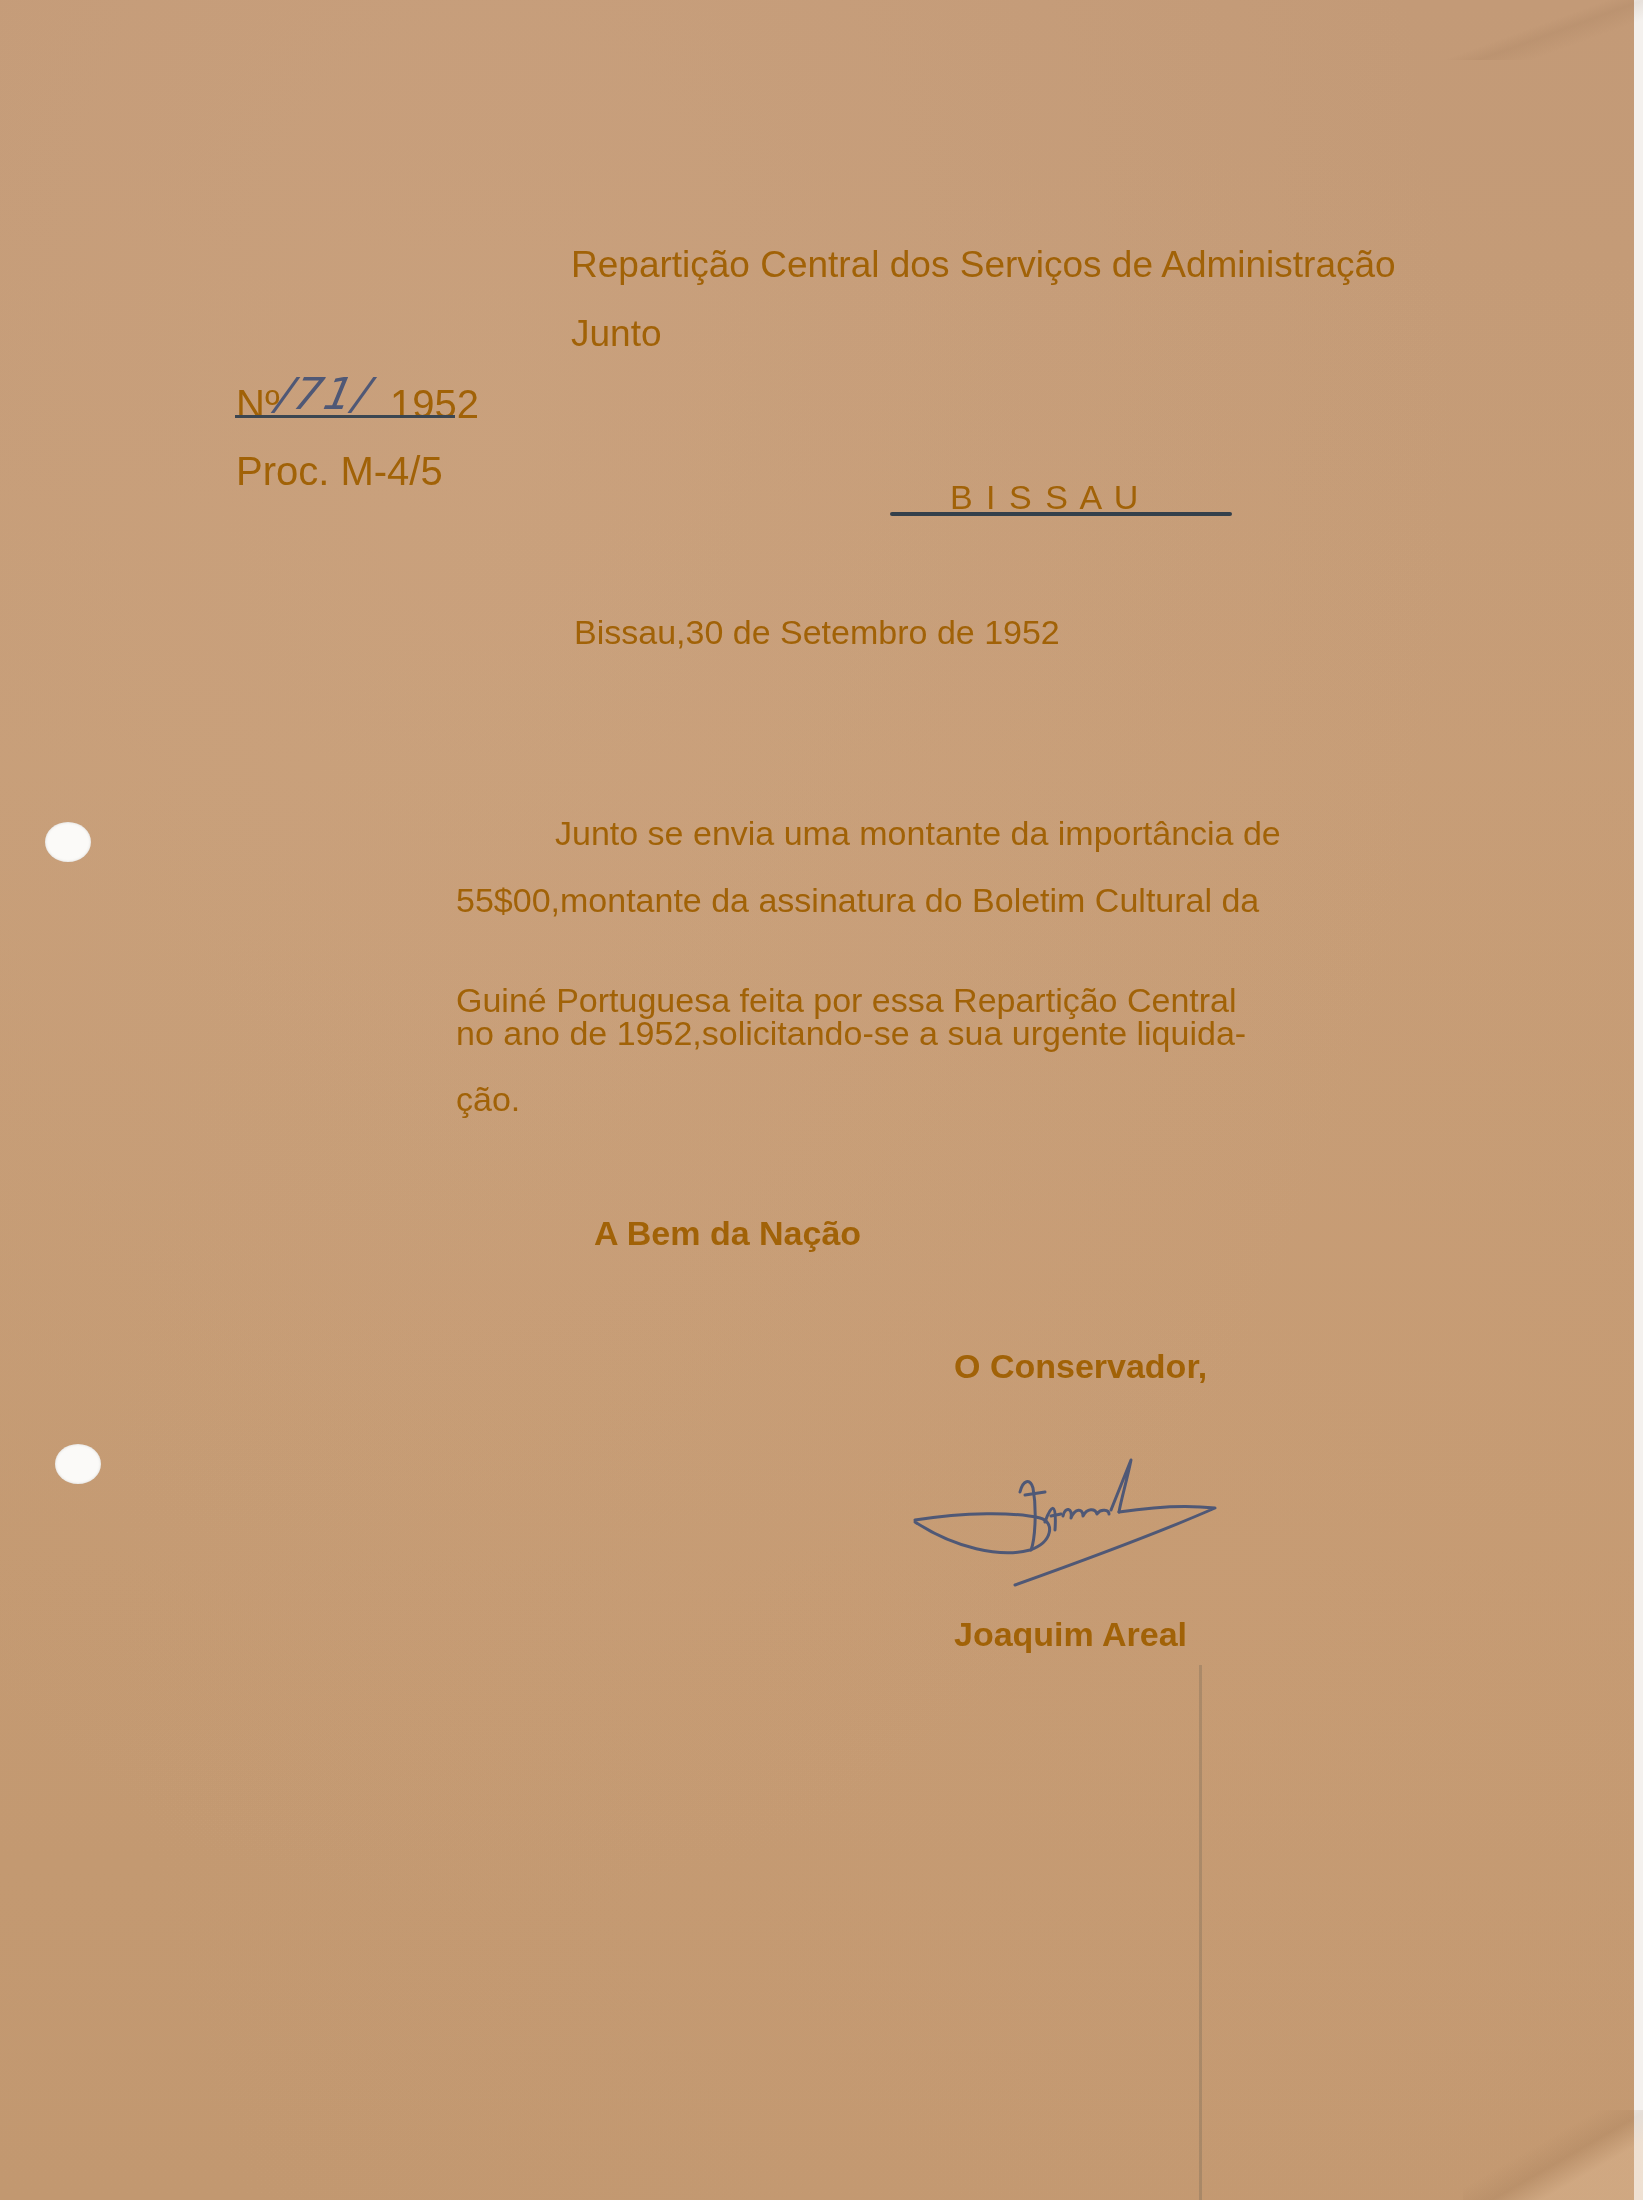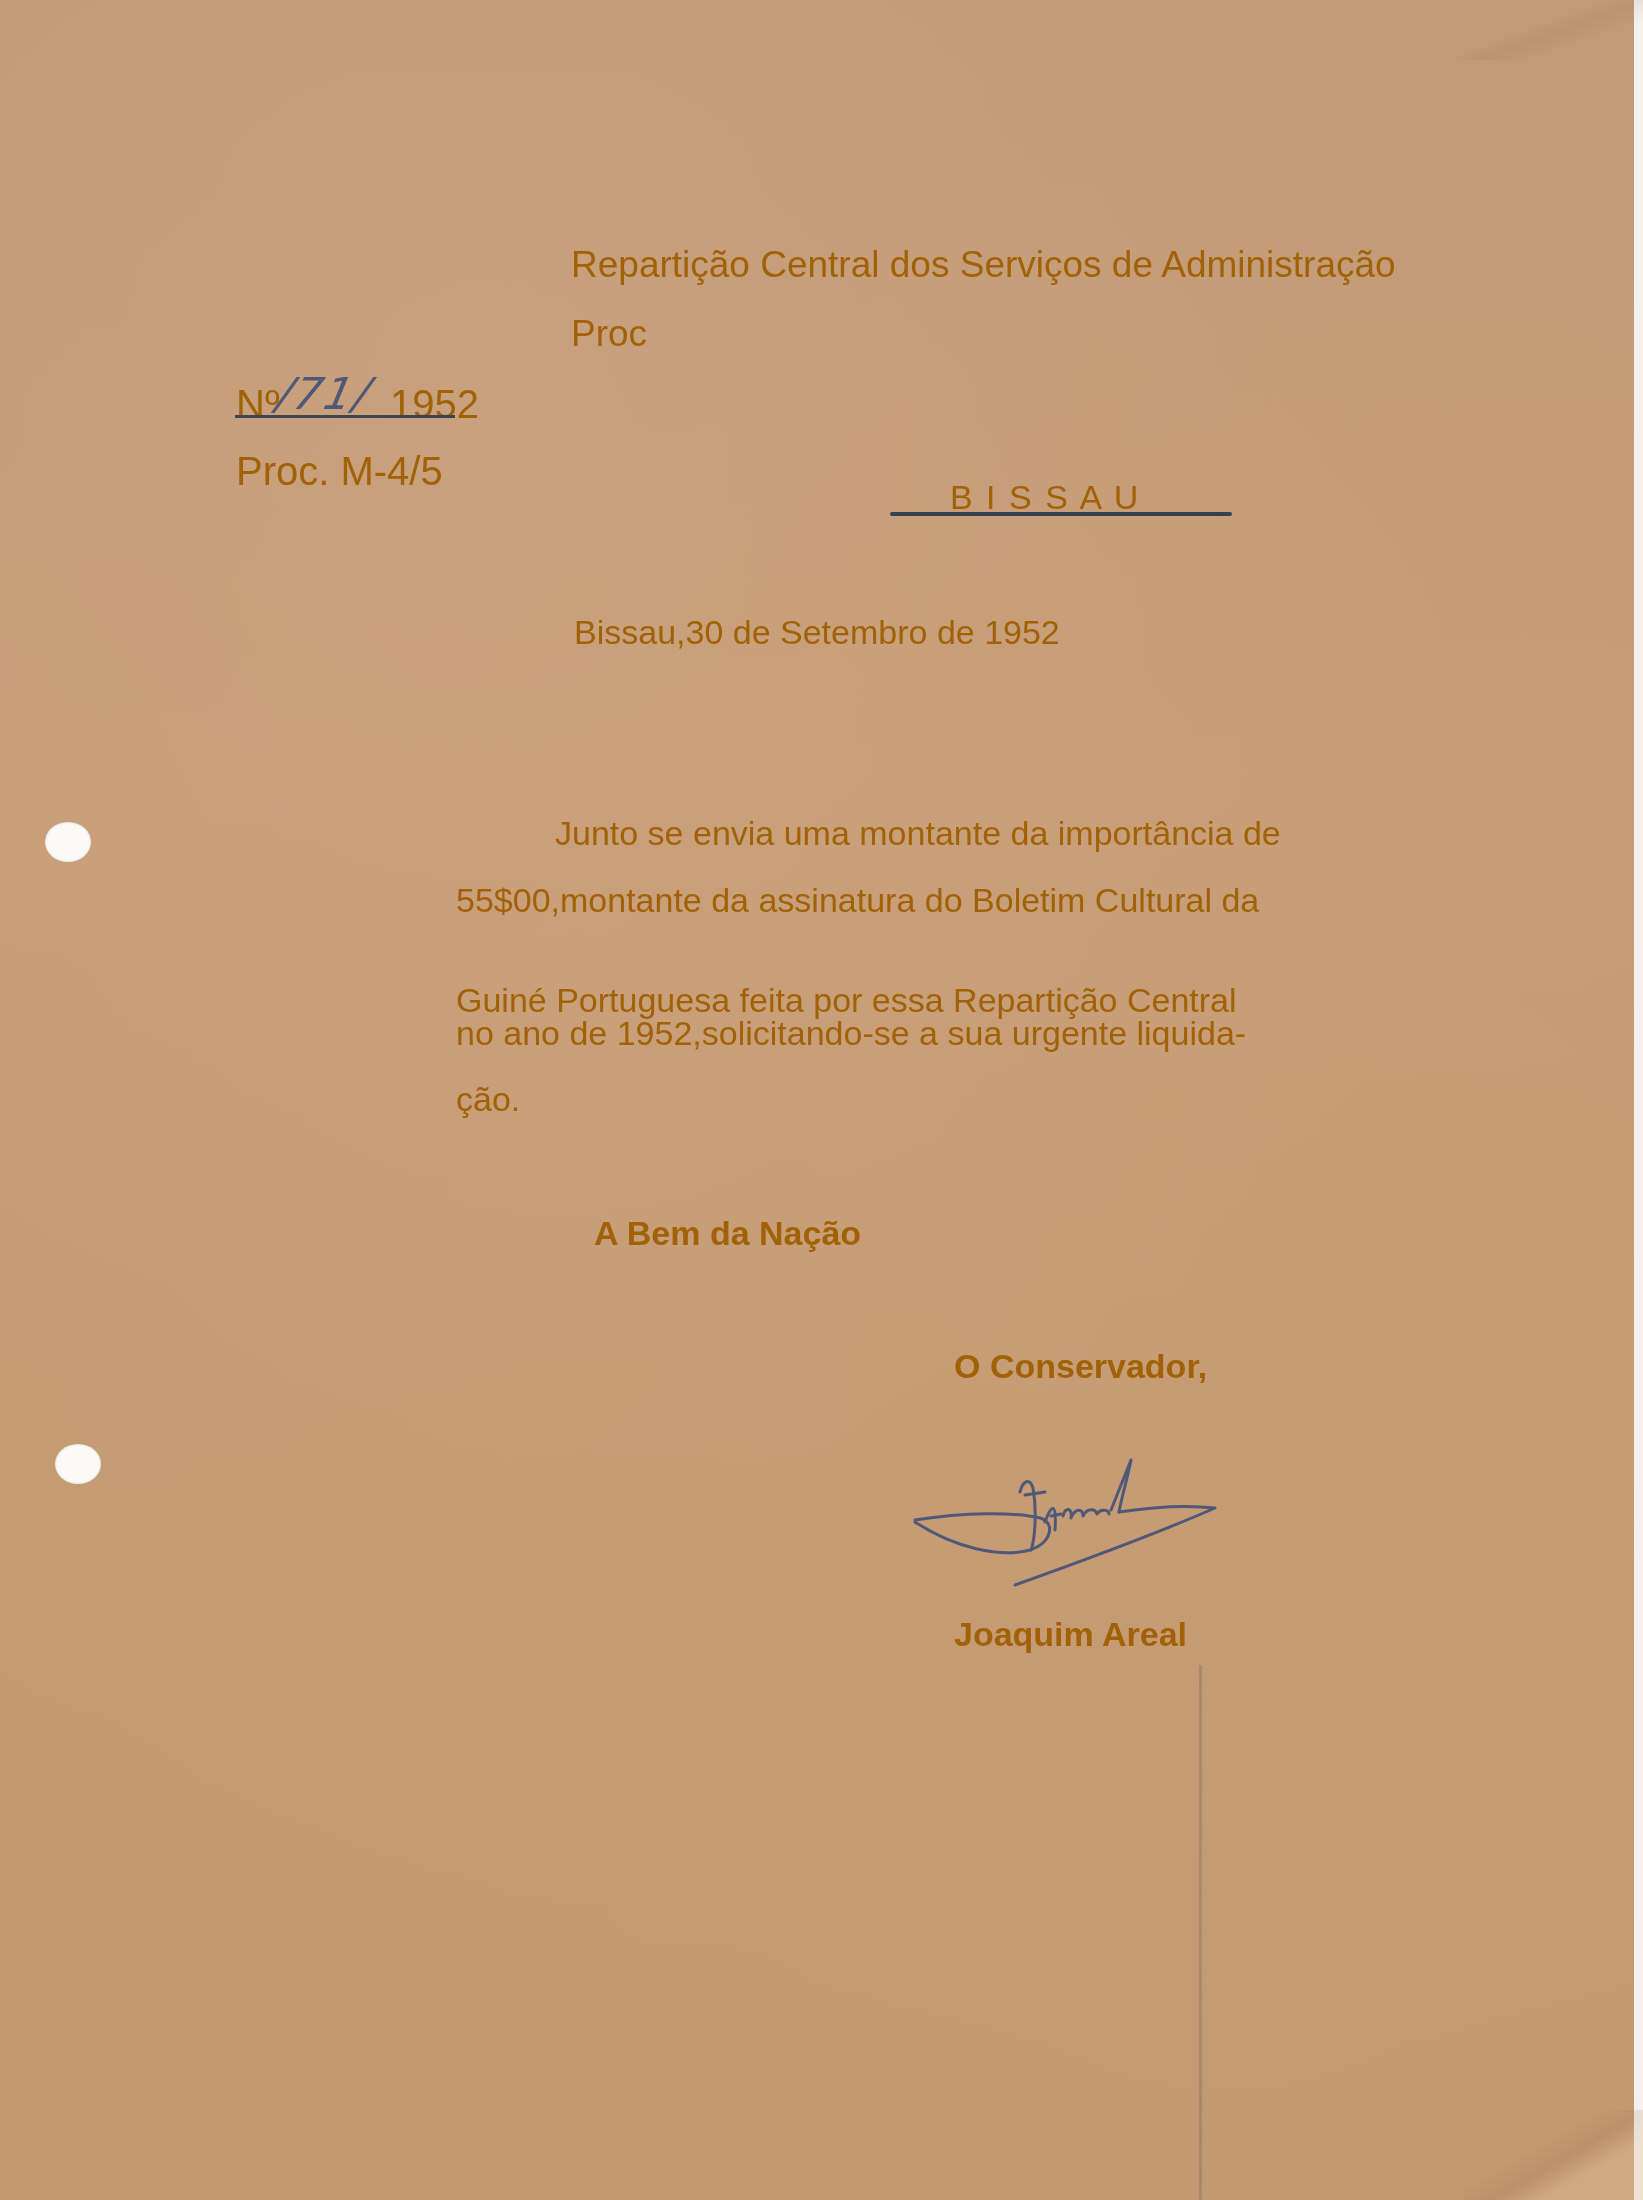--- a/index.html
+++ b/index.html
@@ -59,21 +59,21 @@
 
 <div class="paper"></div>
 <div class="fold-top"></div>
 <div class="fold-bottom"></div>
 <div class="crease"></div>
 
 <div class="hole" style="left:45px; top:822px;"></div>
 <div class="hole" style="left:55px; top:1444px;"></div>
 
 <p class="t hdr" style="left:571px; top:246px;">Repartição Central dos Serviços de Administração</p>
-<p class="t hdr" style="left:571px; top:315px;">Proc</p>
+<p class="t hdr" style="left:571px; top:315px;">Junto</p>
 
 <p class="t small" style="left:236px; top:384px;">Nº</p>
 <span class="handnum">/71/</span>
 <p class="t small" style="left:390px; top:384px;">1952</p>
 <div class="num-underline"></div>
 <p class="t small" style="left:236px; top:451px;">Proc. M-4/5</p>
 
 <p class="t body" style="left:950px; top:480px; letter-spacing: 2px;">B I S S A U</p>
 <div class="underline-bar"></div>
 

